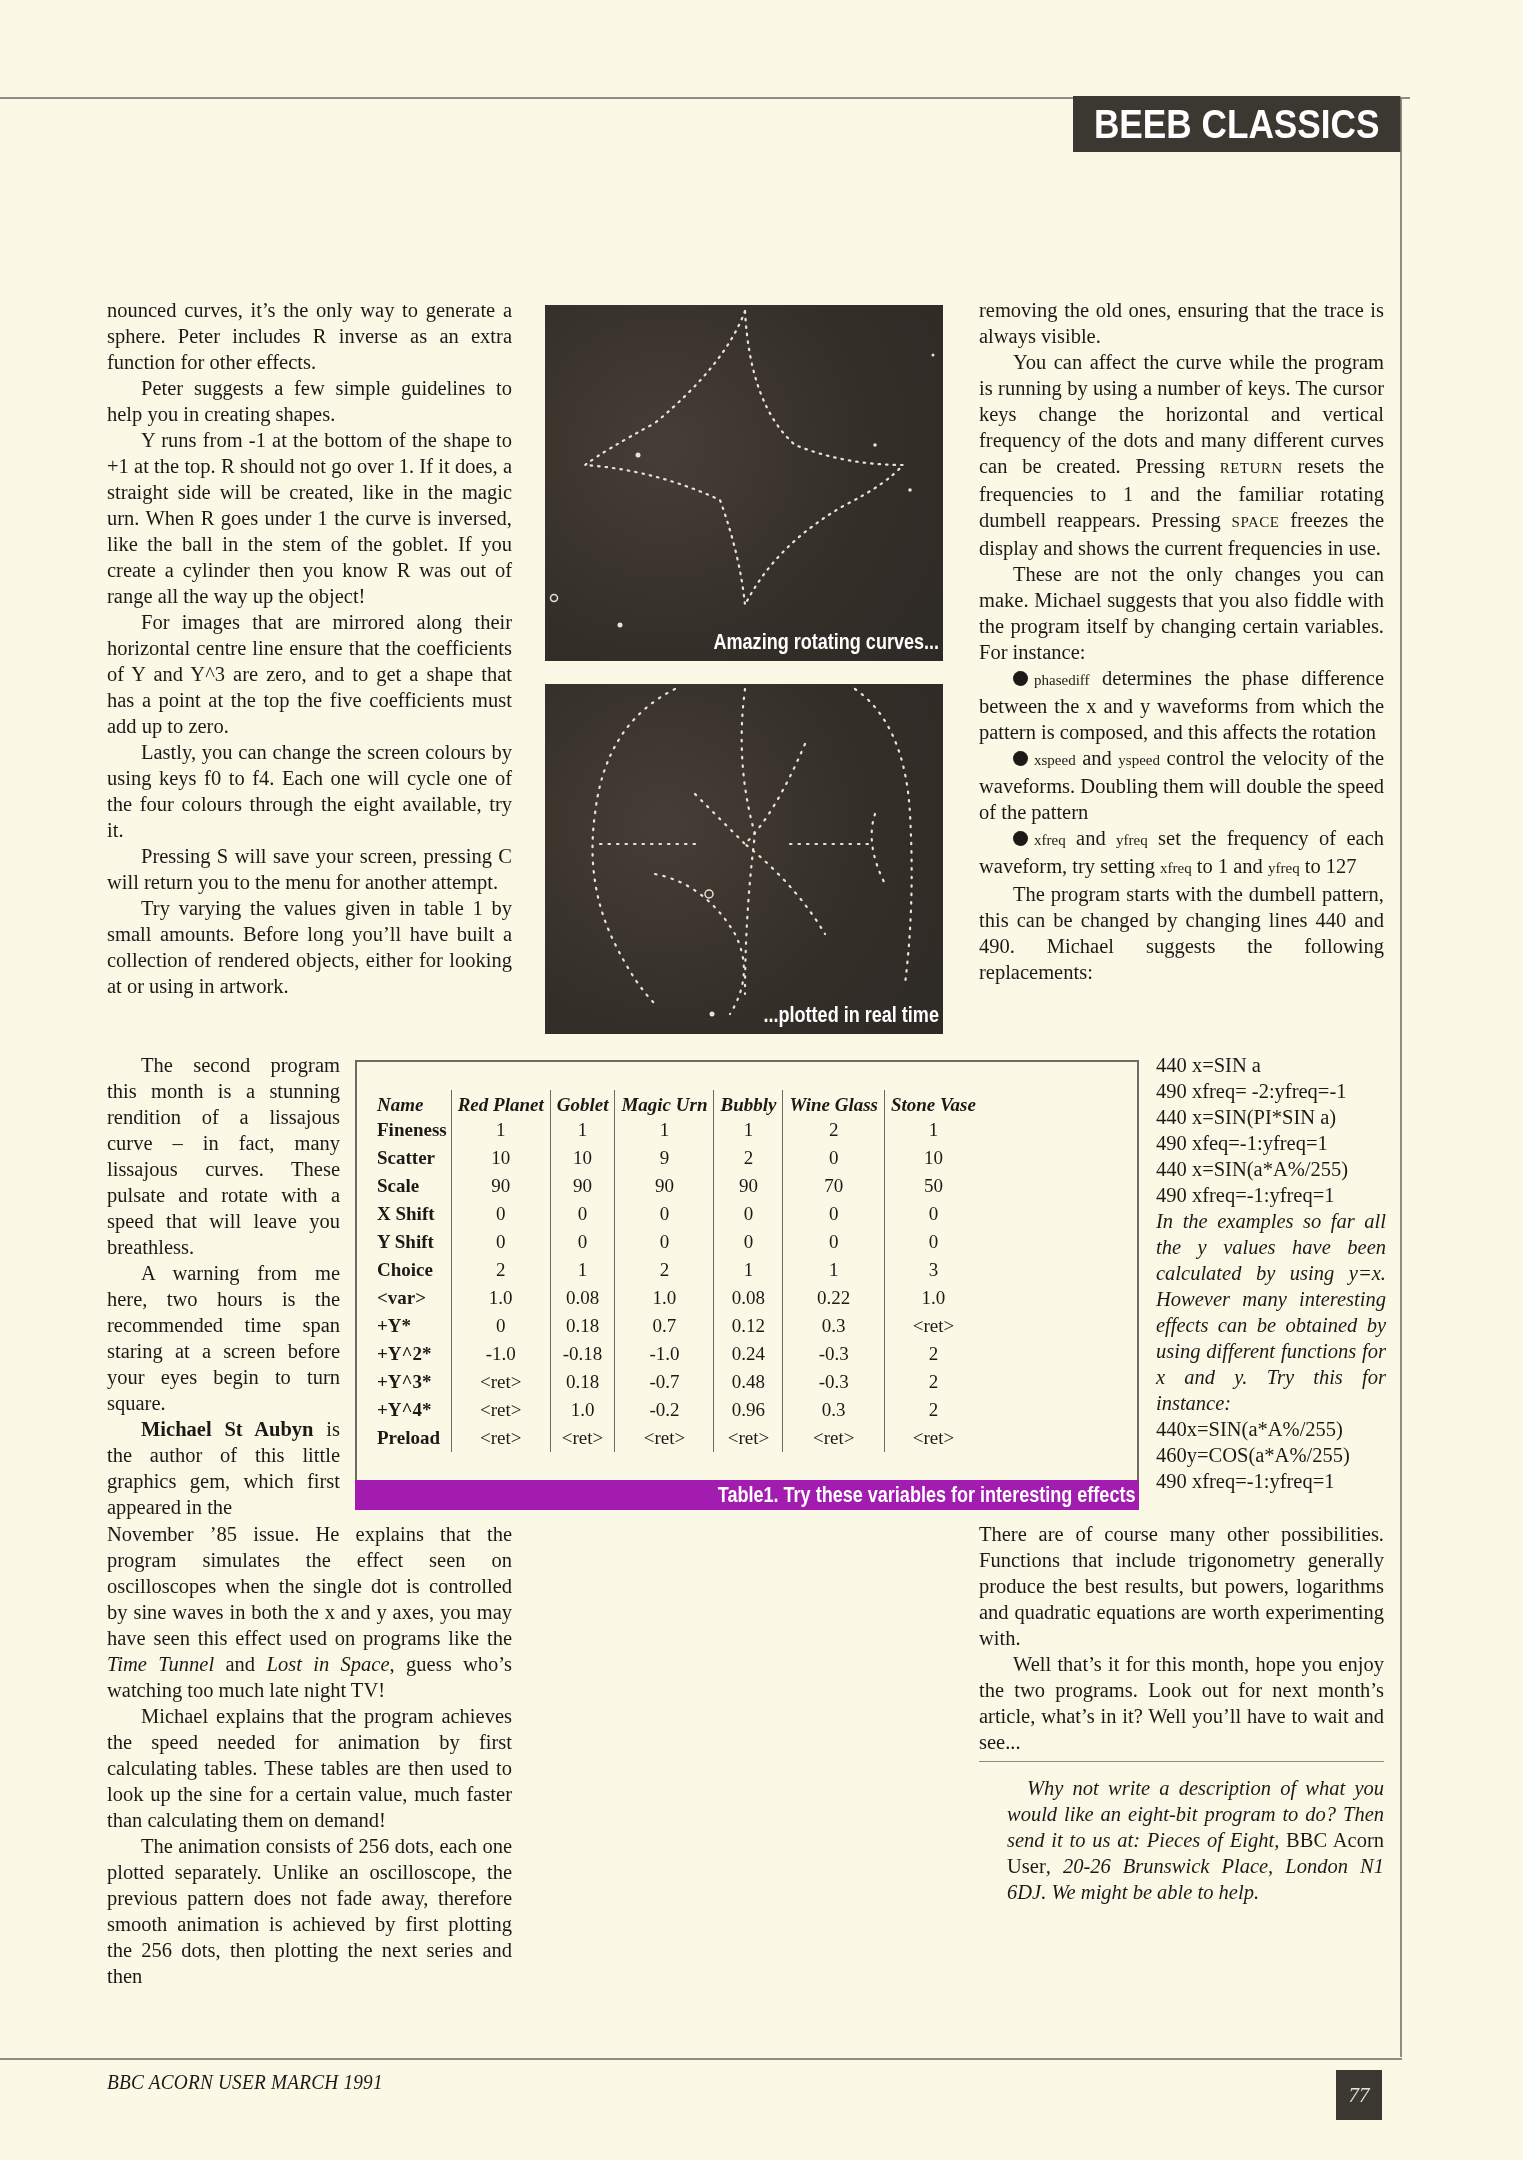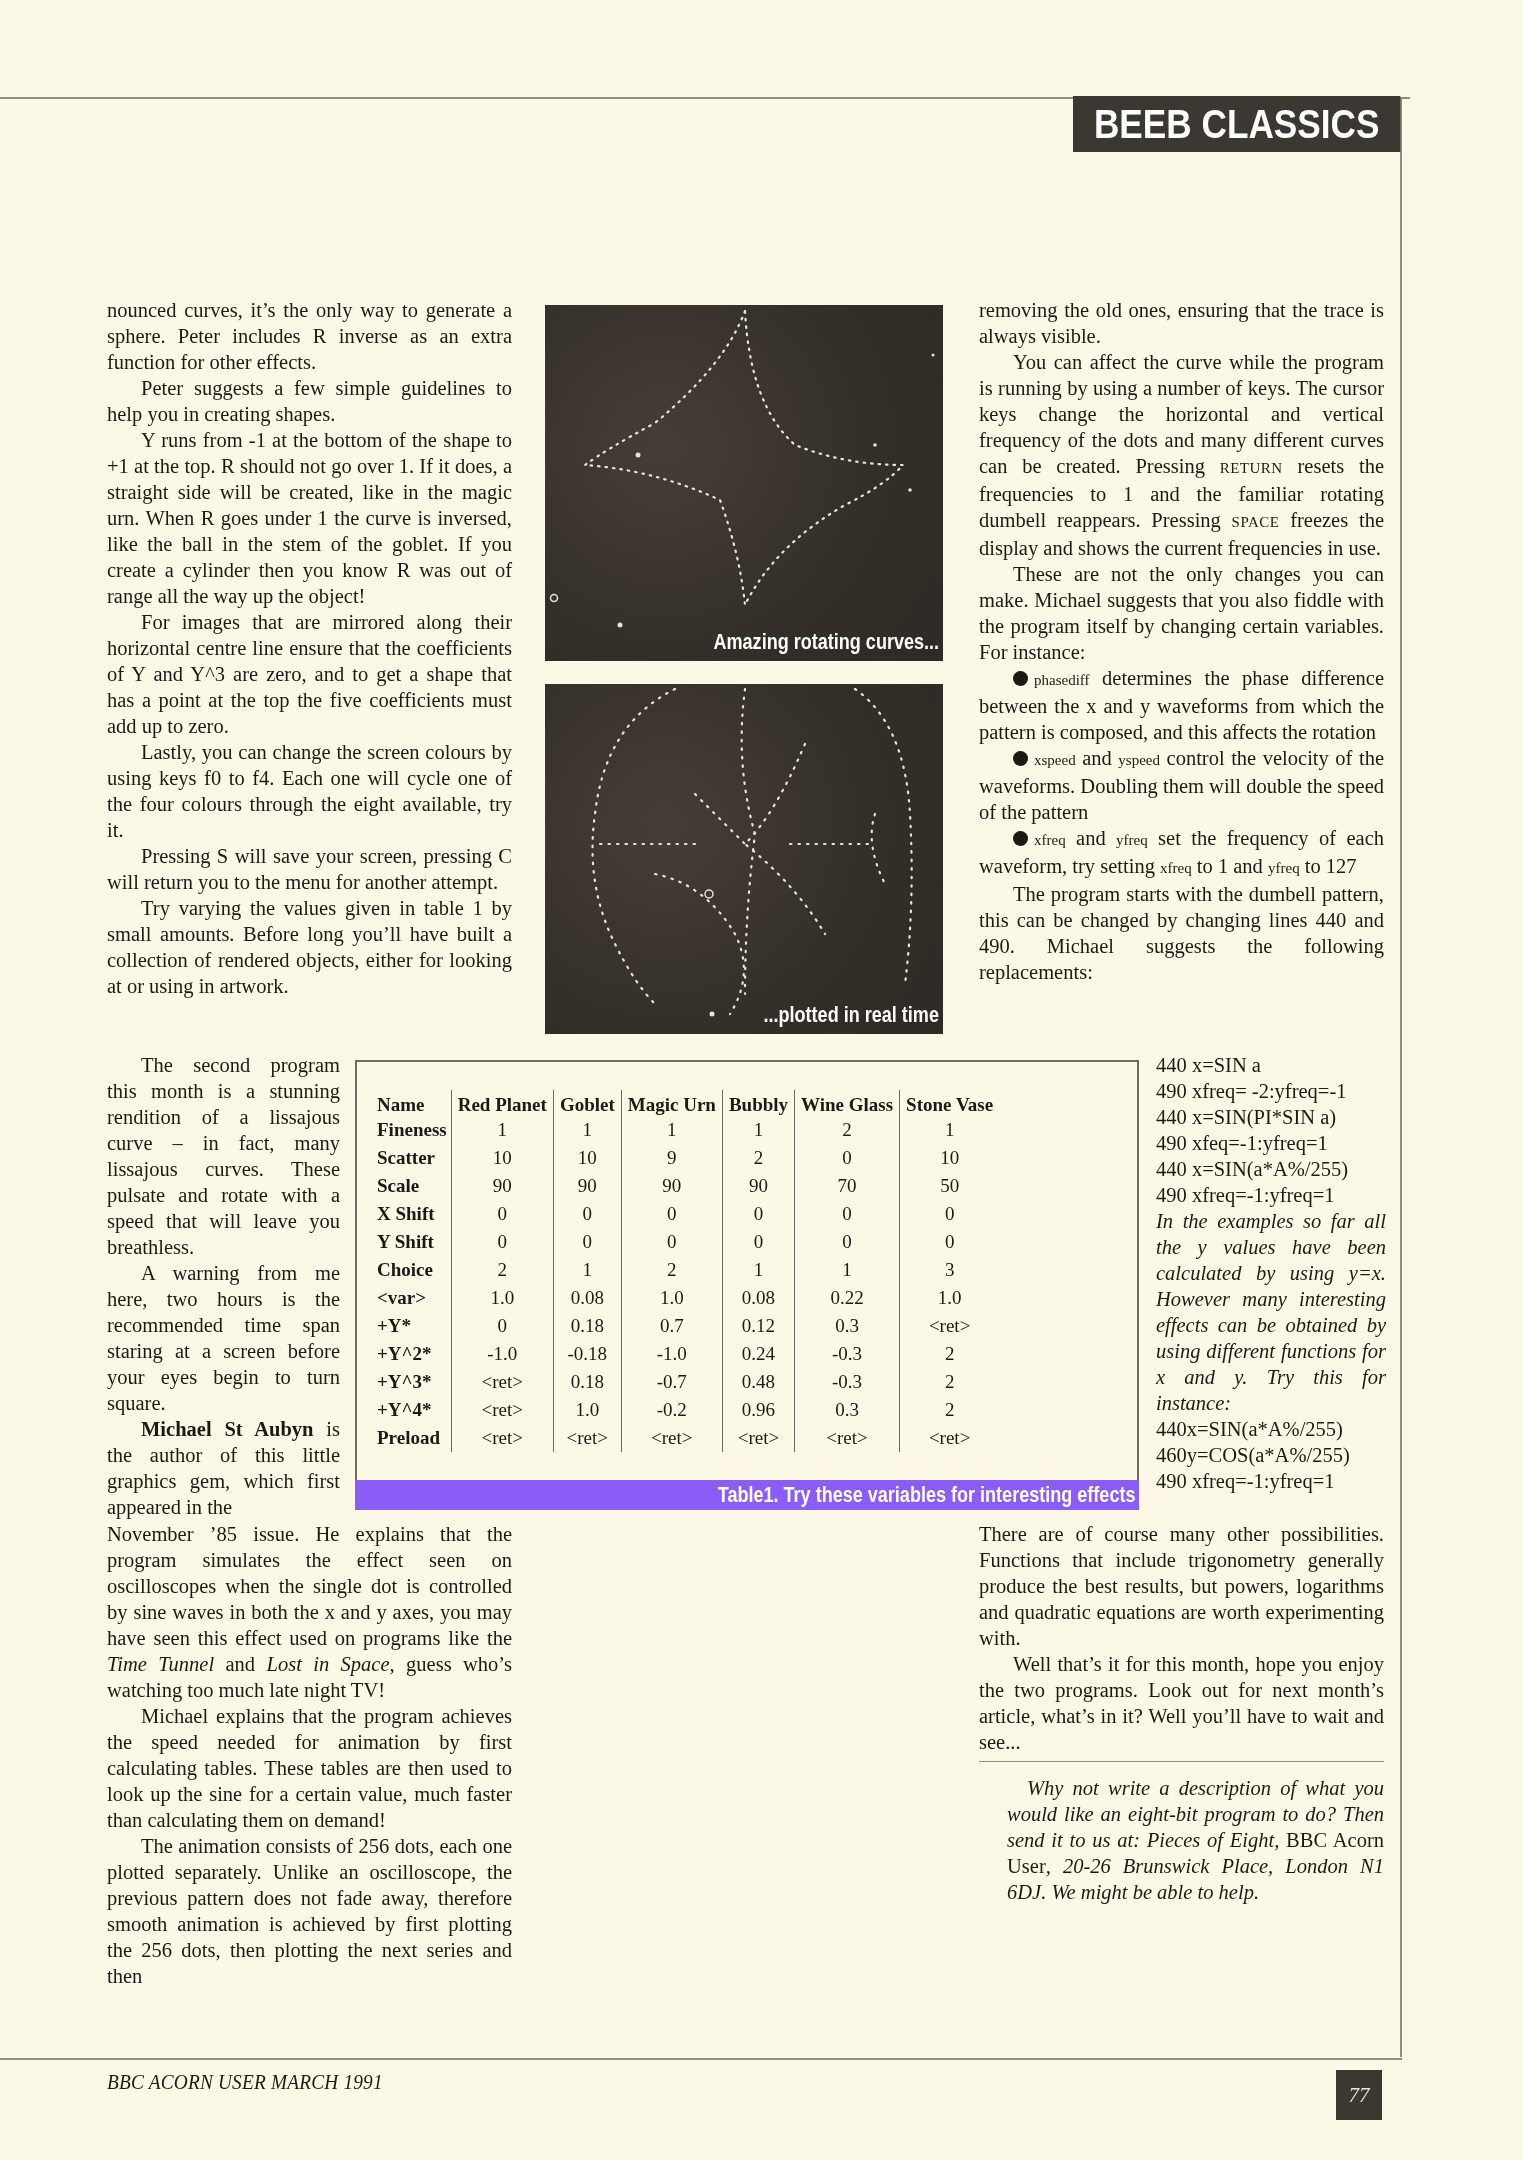--- a/index.html
+++ b/index.html
@@ -44,24 +44,24 @@
     font-family:"Liberation Sans", "DejaVu Sans", sans-serif; font-weight:bold; font-size:22px;
     transform:scaleX(0.82); transform-origin:right bottom; white-space:nowrap;
   }
   .table-box {
     position:absolute; left:355px; top:1060px; width:784px; height:448px;
     border:2px solid #6d6b64; border-bottom:none; box-sizing:border-box;
   }
   .data-table { position:absolute; left:20px; top:28px; border-collapse:collapse; font-size:19px; }
   .data-table th, .data-table td { padding:0 6px; height:28px; text-align:center; font-weight:normal; }
   .data-table .rowhead { text-align:left; font-weight:bold; padding-left:0; padding-right:4px; }
-  .data-table th { font-weight:bold; height:26px; vertical-align:bottom; }
+  .data-table th { font-weight:bold; height:26px; vertical-align:bottom;font-style:italic; }
   .data-table .sep { border-right:1.5px solid #6d6b64; }
   .table-caption {
-    position:absolute; left:355px; top:1480px; width:784px; height:30px; background:#8b5cf6; color:#fff;
+    position:absolute; left:355px; top:1480px; width:784px; height:30px; background:#a21caf; color:#fff;
     font-family:"Liberation Sans", "DejaVu Sans", sans-serif; font-weight:bold; font-size:22px;
     display:flex; align-items:center; justify-content:flex-end; box-sizing:border-box; padding-right:4px;
   }
   .table-caption span { transform:scaleX(0.82); transform-origin:right center; white-space:nowrap; display:inline-block; }
   .divider { position:absolute; left:979px; top:1761px; width:405px; height:1px; background:#8f8d85; }
   .boxout { position:absolute; left:979px; top:1775px; width:405px; font-size:20.5px; line-height:26px; font-style:italic; text-align:justify; }
   .boxout p { margin:0; }
   .boxout p.indent { text-indent:20px;margin-left:28px; }
   .boxout .roman { font-style:normal; }
   .footer-title { position:absolute; left:107px; top:2070px; font-style:italic; font-size:21px; letter-spacing:0.2px; transform:scaleX(0.92); transform-origin:left center; }

